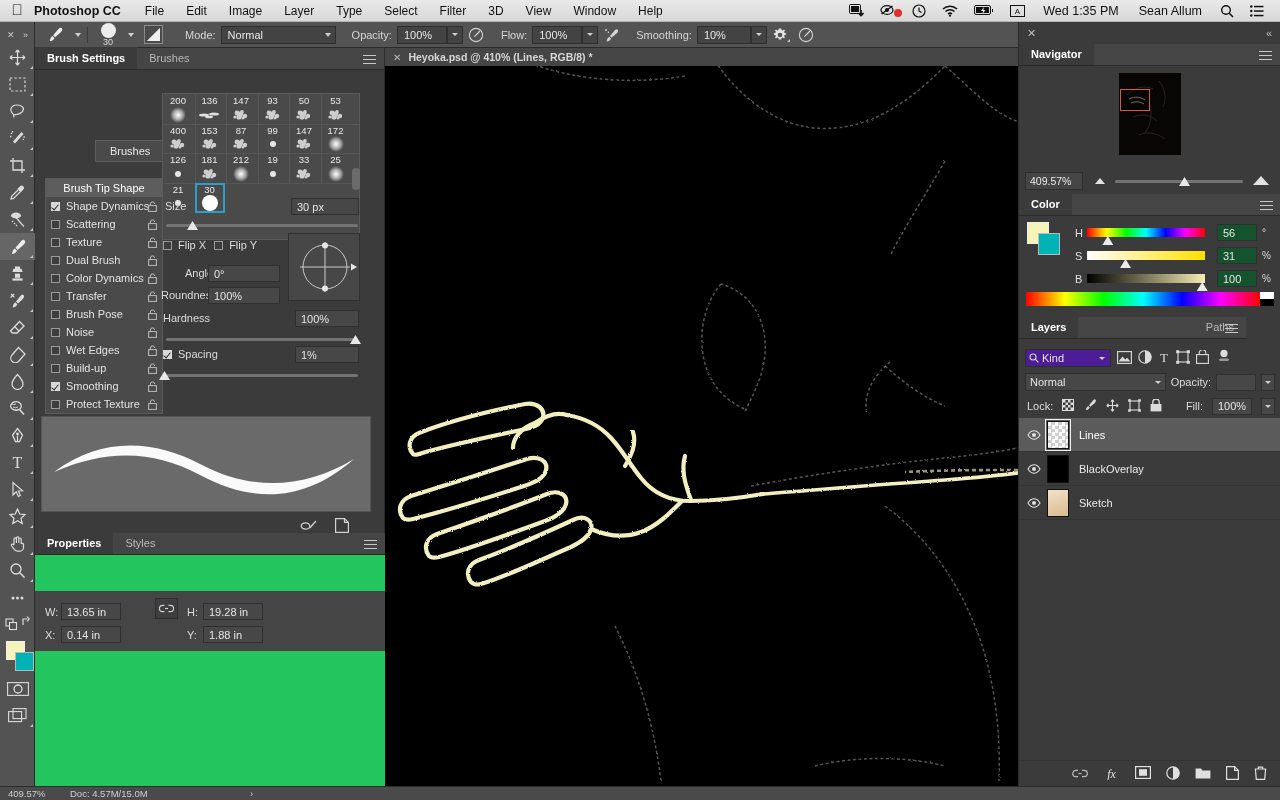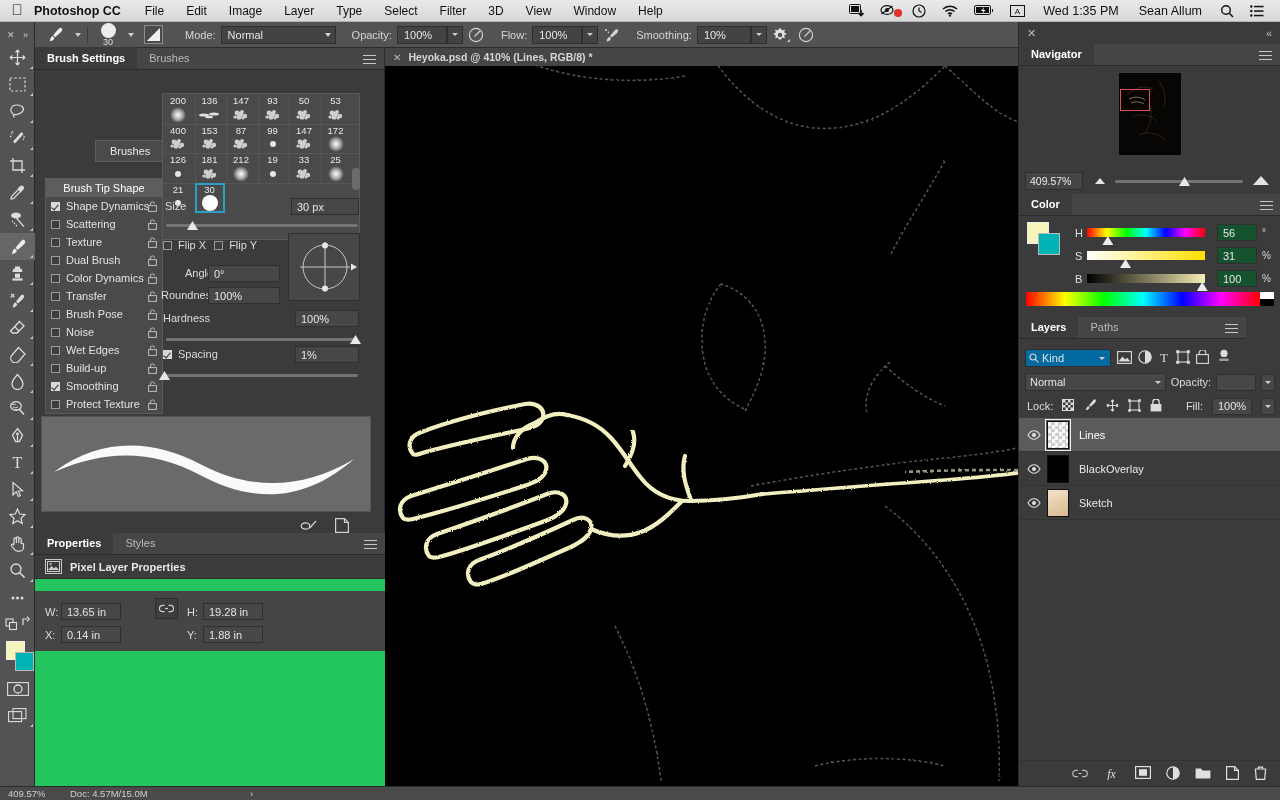--- a/index.html
+++ b/index.html
@@ -132,21 +132,21 @@
      color:#e6e6e6; font-size:11px; display:flex; align-items:center; padding-left:5px;}
   .spectrum { height:26px; display:flex;}
   .layerrow { height:34px; display:flex; align-items:center; padding-left:8px;
      border-bottom:1px solid #333; }
   .layerrow.sel { background:#5b5b5b; }
   .lthumb { width:22px; height:28px; border:1px solid #111; margin:0 10px 0 6px; }
   .eye { width:14px; display:flex; justify-content:center; }
   .lockrow { height:22px; display:flex; align-items:center; gap:9px; padding-left:8px; font-size:11px;}
   .blendrow { height:24px; display:flex; align-items:center; padding:0 6px; gap:5px;}
   .kindrow { height:26px; display:flex; align-items:center; padding:0 6px; gap:6px;}
-  .kindsel { width:86px; height:18px; background:#0369a1; border:1px solid #2f2f2f;
+  .kindsel { width:86px; height:18px; background:#4c1d95; border:1px solid #2f2f2f;
      display:flex; align-items:center; padding:0 3px; font-size:11px; color:#e4e4e4;}
   .blendsel { flex:1; height:18px; background:#474747; border:1px solid #2f2f2f;
      display:flex; align-items:center; padding:0 4px; font-size:11px; color:#e4e4e4;}
   .lyfoot { position:absolute; left:0; bottom:14px; width:262px; height:26px;
      background:#3b3b3b; display:flex; align-items:center; justify-content:flex-end;
      gap:15px; padding-right:14px; border-top:1px solid #333;}
 
   
   .statusbar { position:absolute; left:0; bottom:0; width:1280px; height:14px;
      background:#4a4a4a; border-top:1px solid #2b2b2b; display:flex; align-items:center;
@@ -1009,30 +1009,20 @@
   <div class="propdock">
     <div class="panel-head">
       <div class="ptab on">Properties</div>
       <div class="ptab">Styles</div>
       <div class="phamb">
           <i></i>
           <i></i>
           <i></i>
         </div>
     </div>
-    <div class="prophead-row">
-      <span class="propicon">
-        <svg width="13" height="11" viewBox="0 0 13 11">
-            <rect x="0.5" y="0.5" width="12" height="10" fill="none" stroke="#cfcfcf"></rect>
-            <path d="M1 9 L4.5 5 L7 7.5 L9 5.8 L12 9 Z" fill="#cfcfcf"></path>
-            <circle cx="3.6" cy="3" r="1.1" fill="#cfcfcf"></circle>
-          </svg>
-      </span>
-      <span>Pixel Layer Properties</span>
-    </div>
     <div style="position:absolute;left:0;top:58px;width:350px;height:60px;background:#454545;">
       <div style="position:absolute;left:10px;top:12px;display:flex;align-items:center;">
         <span class="lbl" style="width:16px;">W:</span>
         <span class="fieldbox" style="width:60px;">
           <span>13.65 in</span>
         </span>
       </div>
       <div style="position:absolute;left:120px;top:7px;width:23px;height:21px;background:#3e3e3e;border:1px solid #2e2e2e;display:flex;align-items:center;justify-content:center;">
         <svg width="15" height="9" viewBox="0 0 15 9" fill="none" stroke="#d0d0d0" stroke-width="1.2">
             <path d="M6 4.5 H9"></path>
@@ -1168,21 +1158,21 @@
       </div>
       <div class="spectrum" style="position:absolute;left:7px;top:76px;width:248px;height:14px;">
         <div style="flex:1;background:linear-gradient(to right,#ff0000,#ffff00,#00ff00,#00ffff,#0000ff,#ff00ff,#ff0000);"></div>
         <div style="width:14px;display:flex;flex-direction:column;">
           <div style="flex:1;background:#fff;"></div>
             <div style="flex:1;background:#000;"></div>
         </div>
       </div>
     </div>
 
-    <div class="panel-head" style="position:absolute;left:0;top:295px;width:227px;">
+    <div class="panel-head" style="position:absolute;left:0;top:295px;width:227px;justify-content:space-between;">
       <div class="ptab on">Layers</div>
       <div class="ptab">Paths</div>
       <div class="phamb">
           <i></i>
           <i></i>
           <i></i>
         </div>
     </div>
 
     <div class="kindrow" style="position:absolute;left:0;top:323px;width:262px;">

